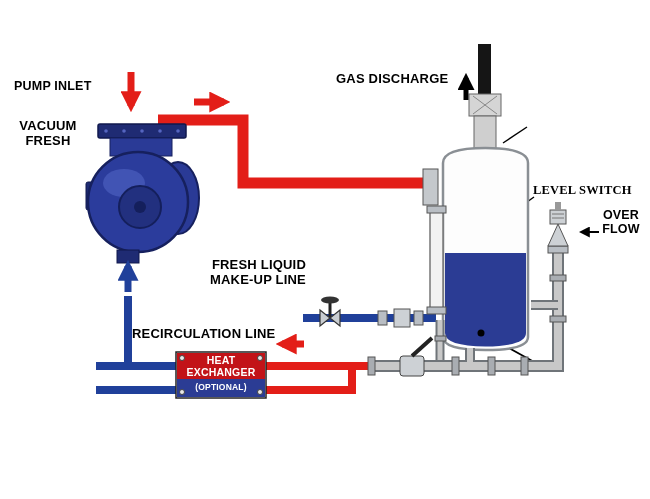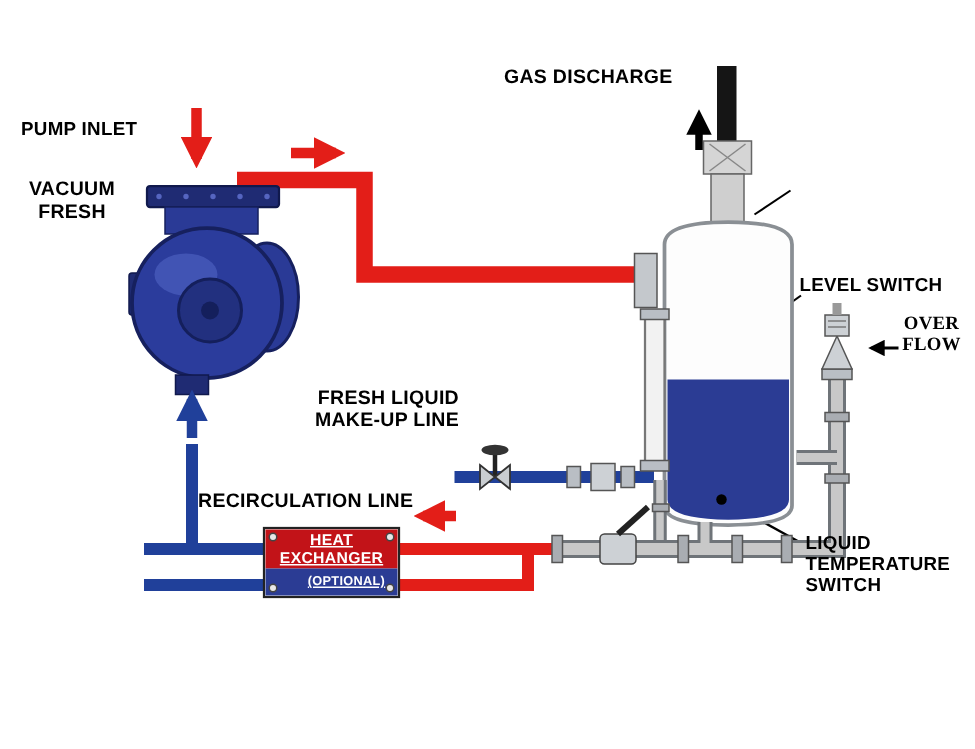--- a/index.html
+++ b/index.html
@@ -12,21 +12,21 @@
     position:absolute;font-weight:bold;color:var(--label-text,#000);
     line-height:1.12;letter-spacing:.2px;
   }
   .p-hot{stroke:var(--hot-line,#e31e18);fill:none;}
   .p-cold{stroke:var(--cold-line,#20409a);fill:none;}
   .fill-liquid{fill:var(--tank-liquid,#2b3c94);}
   .fill-pump{fill:var(--pump-body,#2b3c9c);}
   .hx-top{fill:var(--heat-exchanger-top,#c21318);}
   .hx-bot{fill:var(--heat-exchanger-bottom,#2b3c94);}
   .leader{stroke:#000;fill:none;}
-  .white{color:#fff;text-decoration:underline;}
+  .white{color:#fff;}
 </style>
 </head>
 <body>
 
 <div class="stage">
 
   <svg width="650" height="499" viewBox="0 0 650 499">
     <defs>
       <marker id="ah-red" viewBox="0 0 4 4" markerWidth="3" markerHeight="3" refX="2.8" refY="2" orient="auto">
         <path d="M0 0 L4 2 L0 4 Z" style="fill:var(--hot-line,#e31e18)"></path>
@@ -151,31 +151,30 @@
       <path class="p-hot" d="M304 344 H282" stroke-width="7" marker-end="url(#ah-red)"></path>
       <path class="p-cold" d="M128 292 V266" stroke-width="7" marker-end="url(#ah-blue)"></path>
       <path d="M466 100 V78" stroke="#000" stroke-width="5" fill="none" marker-end="url(#ah-black)"></path>
     </g>
   </svg>
 
   <div class="lbl" style="left:14px;top:79px;font-size:12.5px;">PUMP INLET</div>
 
   <div class="lbl" style="left:8px;top:119px;width:80px;text-align:center;font-size:13px;">VACUUM FRESH</div>
 
-  <div class="lbl" style="left:336px;top:44px;font-size:13px;white-space:nowrap;">GAS DISCHARGE</div>
+  <div class="lbl" style="left:336px;top:72px;font-size:13px;white-space:nowrap;">GAS DISCHARGE</div>
 
 
-  <div class="lbl" style="left:533px;top:183px;font-size:12.5px;white-space:nowrap;">LEVEL SWITCH</div>
+  <div class="lbl" style="left:533px;top:183px;font-size:12.5px;white-space:nowrap;font-family:Liberation Serif, serif;">LEVEL SWITCH</div>
 
-  <div class="lbl" style="left:595px;top:208px;width:52px;text-align:center;font-size:12.5px;font-family:Liberation Serif, serif;">OVER FLOW</div>
+  <div class="lbl" style="left:595px;top:208px;width:52px;text-align:center;font-size:12.5px;">OVER FLOW</div>
 
   <div class="lbl" style="left:188px;top:258px;width:118px;text-align:right;font-size:13px;">FRESH LIQUID MAKE-UP LINE</div>
 
   <div class="lbl" style="left:132px;top:327px;font-size:13px;white-space:nowrap;">RECIRCULATION LINE</div>
 
   <div class="lbl white" style="left:186px;top:355px;width:70px;text-align:center;font-size:10.5px;line-height:11.5px;">HEAT EXCHANGER</div>
 
-  <div class="lbl white" style="left:187px;top:383px;width:88px;text-align:center;font-size:8.5px;">(OPTIONAL)</div>
+  <div class="lbl white" style="left:177px;top:383px;width:88px;text-align:center;font-size:8.5px;">(OPTIONAL)</div>
 
 
-  <div class="lbl" style="left:537px;top:355px;width:108px;font-size:12.5px;">LIQUID TEMPERATURE SWITCH</div>
 
 </div>
 
 </body></html>

